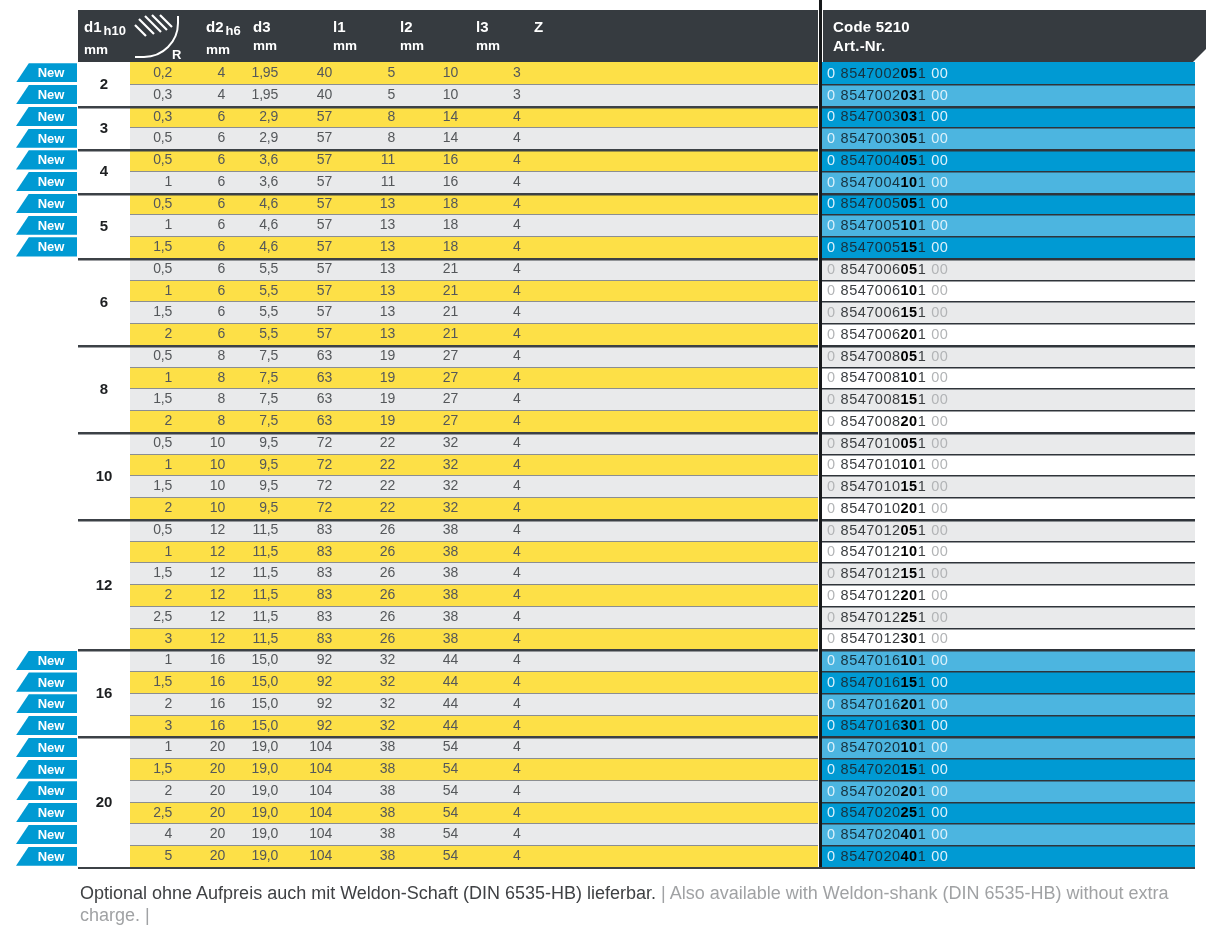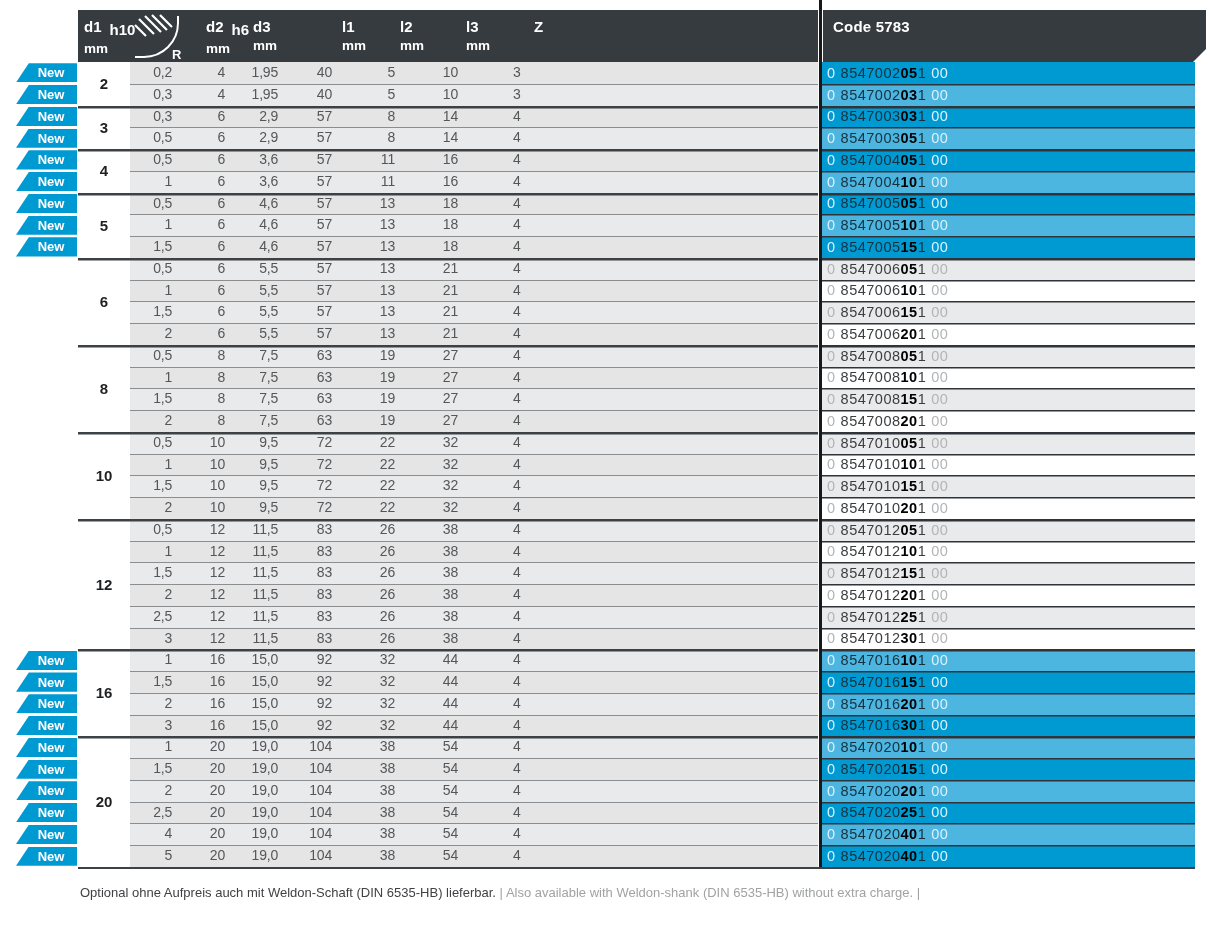--- a/index.html
+++ b/index.html
@@ -13,24 +13,24 @@
     background:#363b40; color:#fff;
   }
   .hdr-right {
     position:absolute; left:823px; top:10px; width:383px; height:52px;
     background:#363b40; color:#fff; padding:7px 0 0 10px; line-height:19px;
     clip-path:polygon(0 0,100% 0,100% calc(100% - 13px),calc(100% - 13px) 100%,0 100%);
   }
   .hdr-right .t1,.hdr-right .t2 { font-weight:bold; font-size:15px; letter-spacing:.2px; }
   .hcol { position:absolute; top:7px; line-height:19px; white-space:nowrap; }
   .hcol .lab { font-weight:bold; font-size:15px; }
-  .hcol .sub { font-weight:bold; font-size:15px; vertical-align:-3px; margin-left:8px; }
+  .hcol .sub { font-weight:bold; font-size:13px; vertical-align:-3px; margin-left:2px; }
   .hcol .unit { font-weight:bold; font-size:13.5px; display:block; }
   .h-d1{left:6px} .h-icon{left:54px;top:3px} .h-d2{left:128px} .h-d3{left:175px}
-  .h-l1{left:264px} .h-l2{left:322px} .h-l3{left:388px} .h-z{left:456px}
+  .h-l1{left:255px} .h-l2{left:322px} .h-l3{left:398px} .h-z{left:456px}
 
   
   .vline { position:absolute; left:819px; top:0; width:3px; height:867px; background:#17191b; z-index:5; }
 
   
   .tbody { position:absolute; left:78px; top:62px; width:1117px; }
   .group { display:flex; width:1117px; }
   .d1cell { width:52px; background:#fff; display:flex; align-items:center; justify-content:center;
             font-weight:bold; font-size:15px; color:#1d1f21; }
   .grows { flex:1; display:flex; flex-direction:column; }
@@ -42,42 +42,42 @@
   .gap { width:3px; background:transparent; }
   .art { flex:1; display:flex; align-items:center; padding-left:6px;
          font-size:14.5px; letter-spacing:.5px; white-space:nowrap; }
   .art .pre  { margin-right:5px; }
   .art .end  { margin-left:5px; }
   .art .bold { font-weight:bold; color:#000; }
   .art .pre,.art .end { color:#b2b4b6; }
   .art .main-d,.art .post { color:#3b3e41; }
   .art.blue .pre,.art.blue .end { color:#dcf1fb; }
   .art.blue .main-d,.art.blue .post { color:#16313e; }
-  .m-w{background:#e5e5e5} .m-g{background:#e9eaeb}
+  .m-w{background:#fde047} .m-g{background:#e9eaeb}
   .a-w{background:#ffffff} .a-g{background:#e9eaeb}
   .a-d{background:#009ad3} .a-l{background:#4cb5e0}
 
   
   .rb .main { box-shadow:inset 0 1px 0 #8b8e91; }
   .rb .art  { box-shadow:inset 0 1.5px 0 #2f343a; }
   .g-sep .d1cell { box-shadow:inset 0 2.5px 0 #3c4146; }
   .g-sep .row:first-child .main { box-shadow:inset 0 2.5px 0 #3c4146; }
   .g-sep .row:first-child .art  { box-shadow:inset 0 2.5px 0 #2f343a; }
   .botline { position:absolute; left:78px; top:866.8px; width:1117px; height:2.2px; background:#3c4146; }
 
   
   .badge {
     position:absolute; left:16px; width:61px; height:19.2px; z-index:4;
     background:#009ad3; color:#fff; font-weight:bold; font-size:13px;
     display:flex; align-items:center; justify-content:center; padding-left:9px;
     clip-path:polygon(21% 0,100% 0,100% 100%,0 100%);
   }
 
   
-  .footer { position:absolute; left:80px; top:882px; width:1110px; font-size:13px; line-height:22px; color:#a0a2a4; }
+  .footer { position:absolute; left:80px; top:882px; width:1110px; font-size:18px; line-height:22px; color:#a0a2a4; }
   .footer .de { color:#3f4144; }
 
   svg text { font-family:"Liberation Sans","DejaVu Sans",sans-serif; }
 </style>
 </head>
 <body>
 
 <div class="page">
 
   <div class="hdr-left">
@@ -117,21 +117,22 @@
     <div class="hcol h-l3">
       <span class="lab">l3</span>
       <span class="unit">mm</span>
     </div>
     <div class="hcol h-z">
       <span class="lab">Z</span>
     </div>
   </div>
 
   <div class="hdr-right">
-    <div class="t1">Code 5783</div>
+    <div class="t1">Code 5210</div>
+    <div class="t2">Art.-Nr.</div>
   </div>
 
   <div class="vline"></div>
 
   <div class="tbody" id="tbody">
       <div class="group">
         <div class="d1cell">2</div>
         <div class="grows">
           <div class="row">
             <div class="main m-w">

